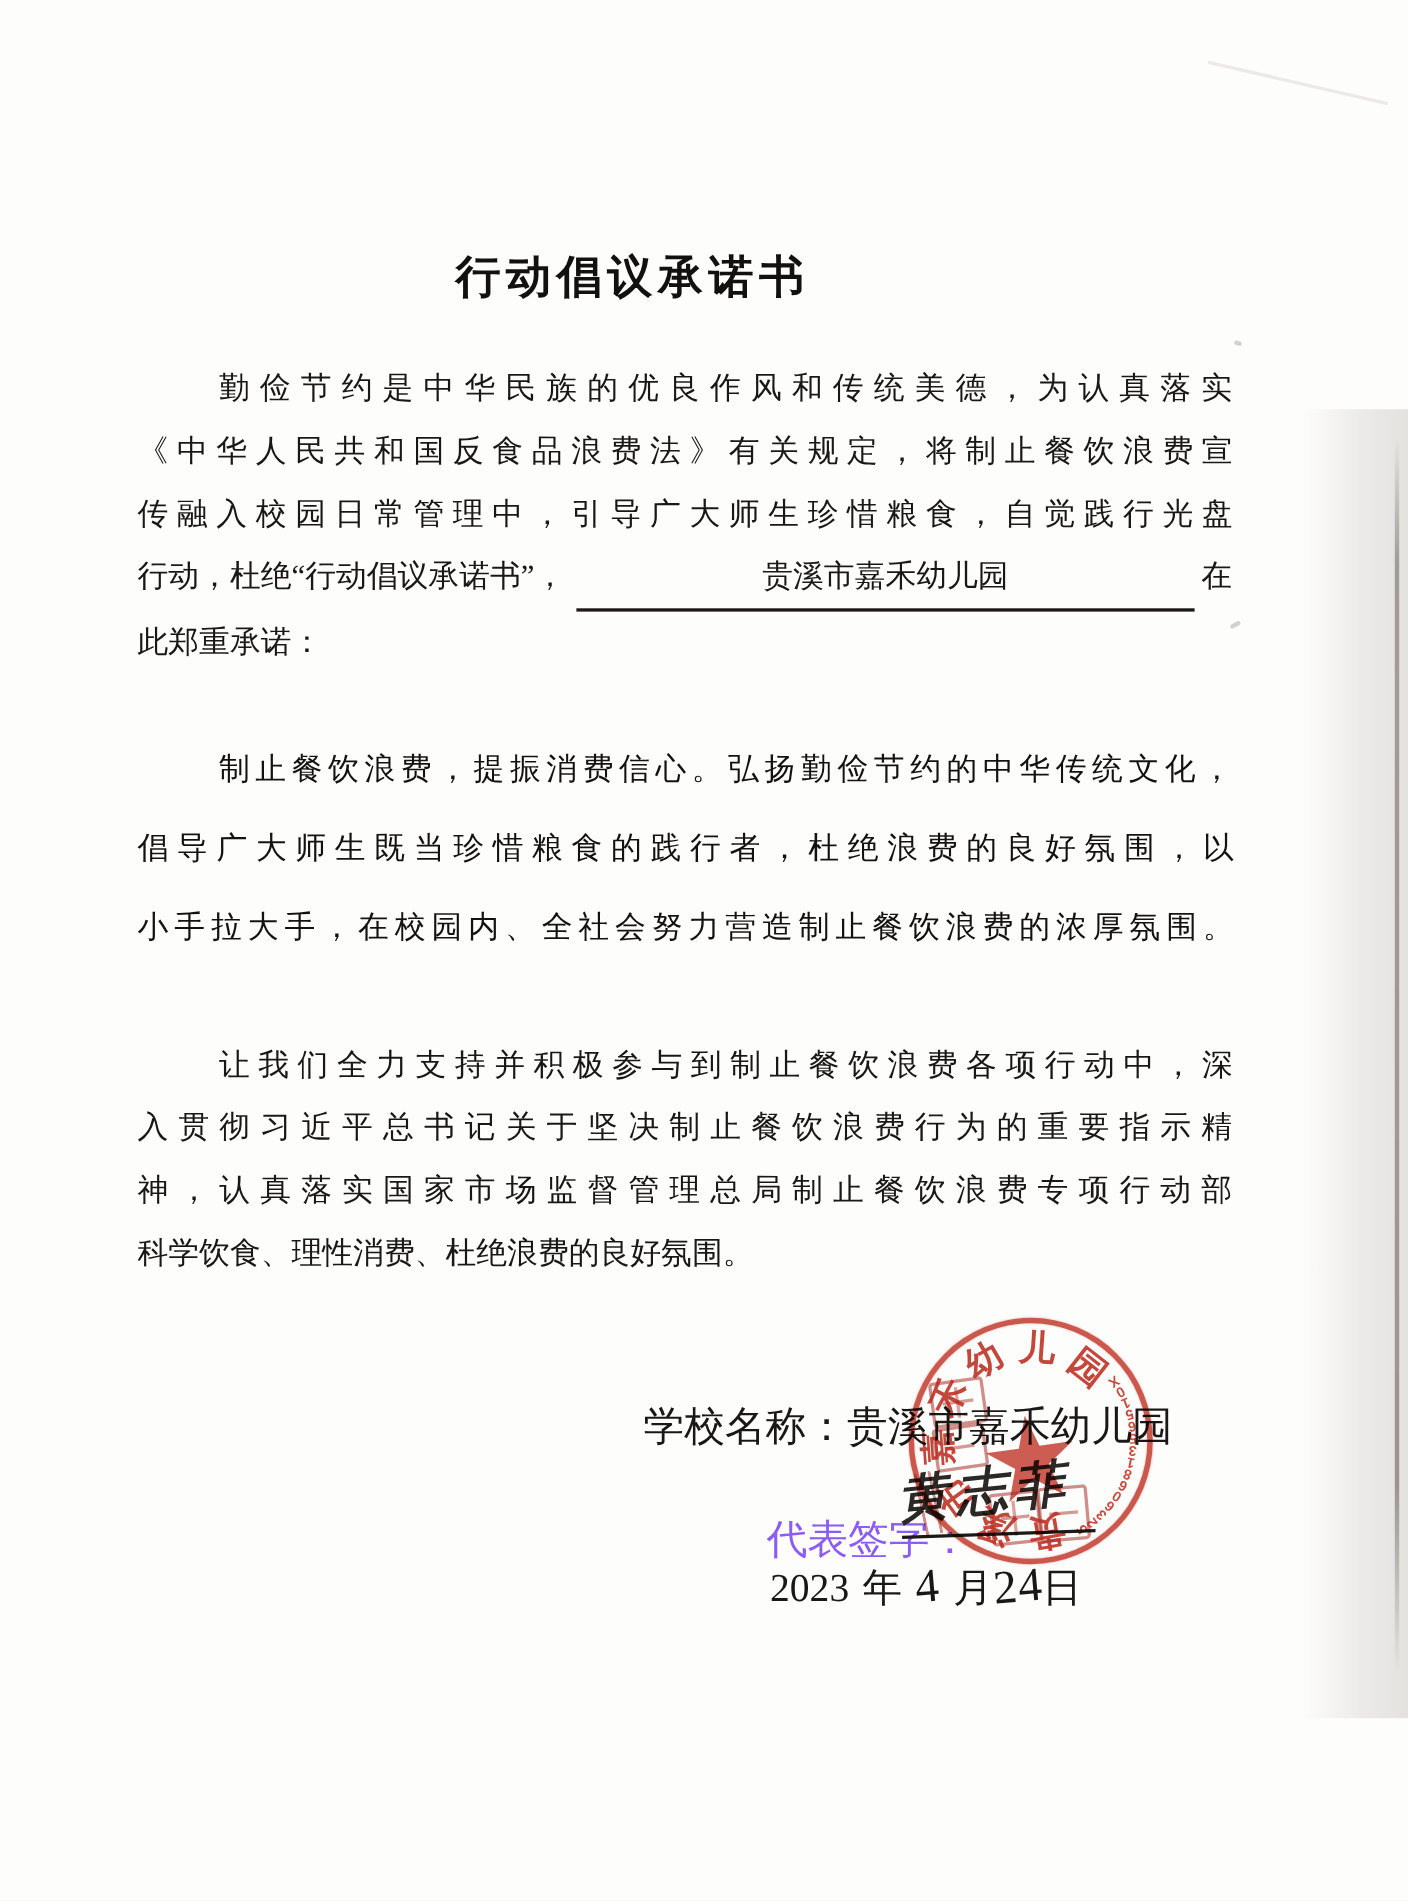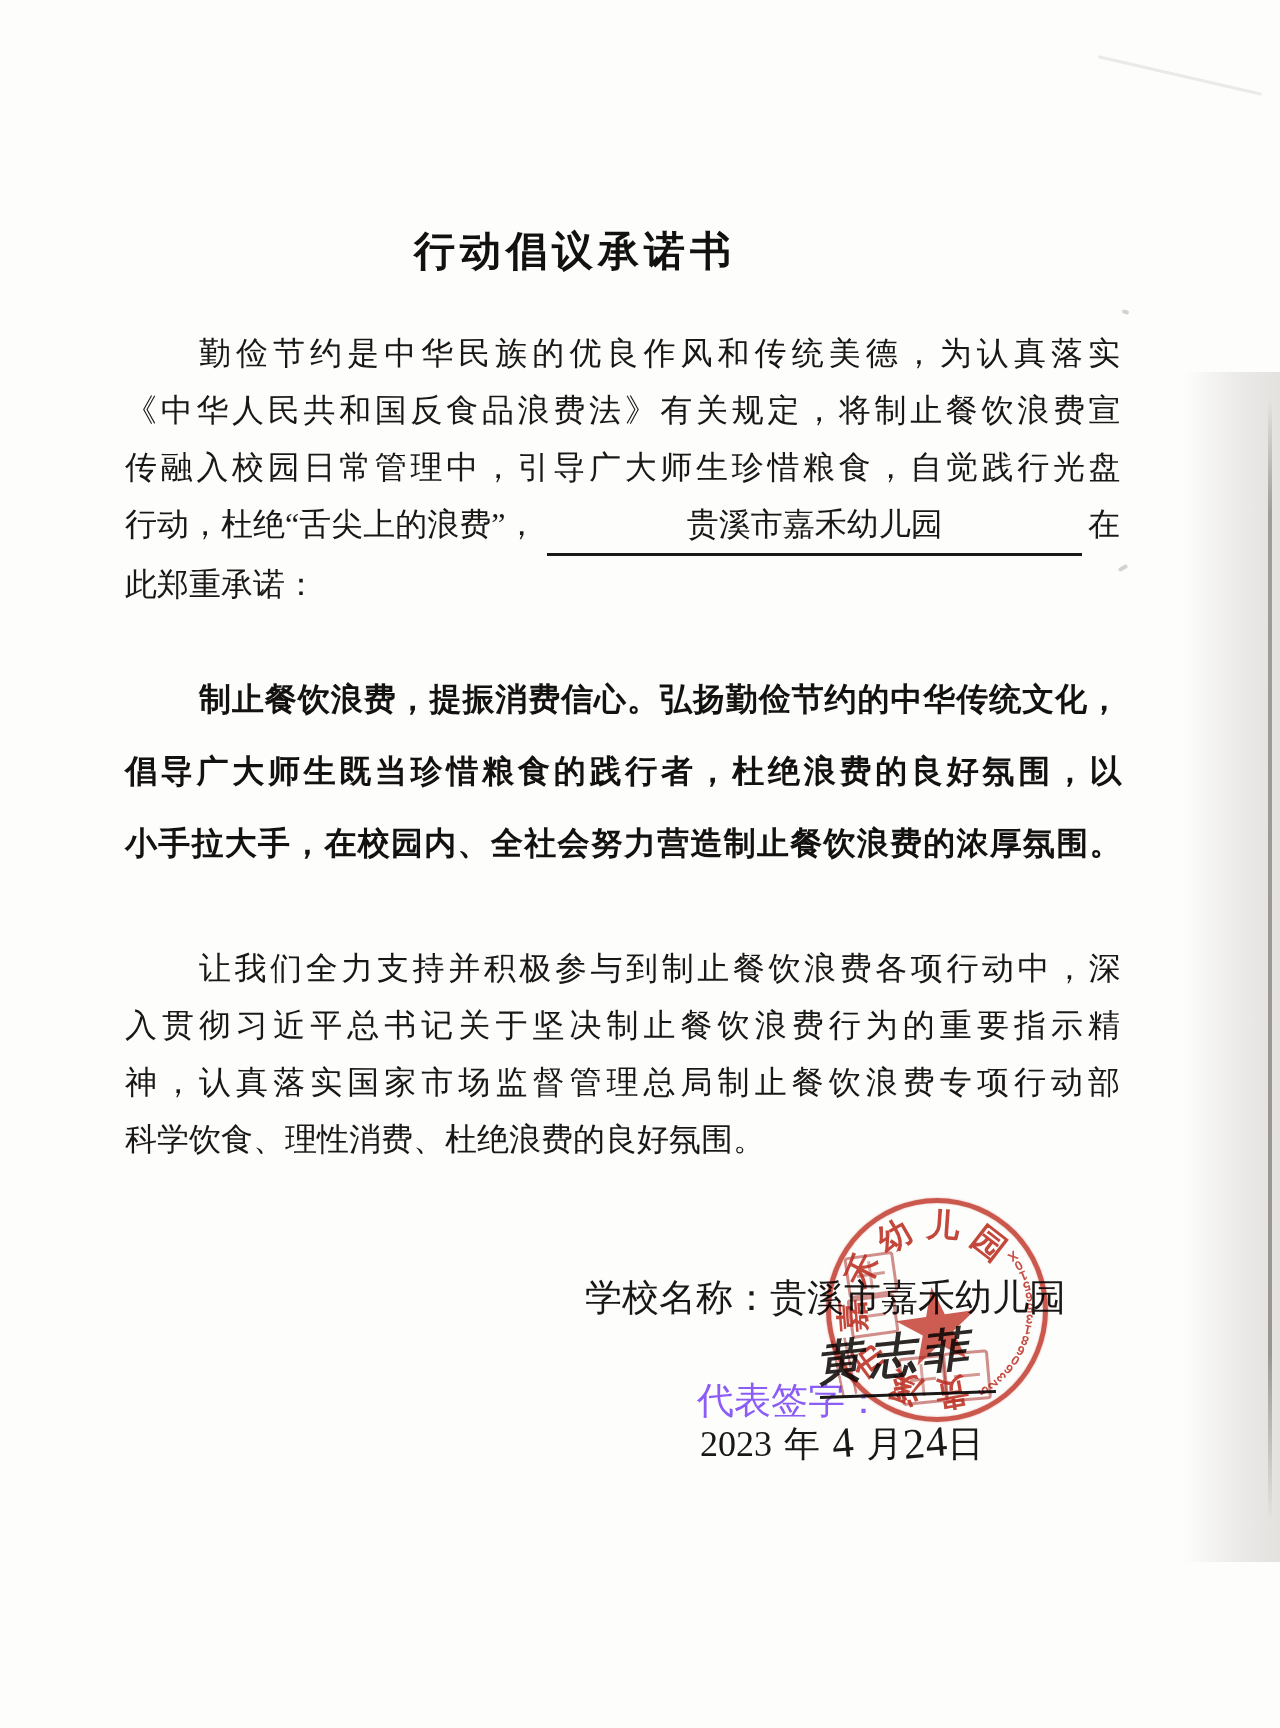--- a/index.html
+++ b/index.html
@@ -18,26 +18,26 @@
   .doc-subtitle{
     font-family:"Liberation Sans",sans-serif;font-weight:700;
     font-size:41px;line-height:54px;letter-spacing:5px;color:#121110;
   }
   
   .para{position:absolute;left:125px;width:995px;}
   #p1{top:325px;}
   #p2{top:663px;}
   #p3{top:940px;}
   .line{
-    width:995px;font-size:32px;line-height:57px;
+    width:995px;font-size:28px;line-height:57px;
     text-align:justify;text-align-last:justify;
     color:#1a1816;
   }
   #p2 .line{
-    font-family:"Liberation Sans",sans-serif;font-weight:700;
+    font-family:"Liberation Sans",sans-serif;font-weight:400;
     line-height:72px;color:#141210;
   }
   .indent{text-indent:74px;}
   .w26i{letter-spacing:-0.8px;}
   .w28{letter-spacing:-0.6px;}
   .w29{letter-spacing:-1.6px;}
   .short{text-align-last:left;}
   
   .blank-row{display:flex;align-items:baseline;}
   .blank-row .pre{white-space:nowrap;}
@@ -122,21 +122,21 @@
 
   <div class="subtitle-wrap">
     <div class="doc-subtitle">行动倡议承诺书</div>
   </div>
 
   <div class="para" id="p1">
     <div class="line indent">勤俭节约是中华民族的优良作风和传统美德，为认真落实</div>
     <div class="line w28">《中华人民共和国反食品浪费法》有关规定，将制止餐饮浪费宣</div>
     <div class="line w28">传融入校园日常管理中，引导广大师生珍惜粮食，自觉践行光盘</div>
     <div class="line short blank-row">
-      <span class="pre">行动，杜绝“舌尖上的浪费”，</span>
+      <span class="pre">行动，杜绝“行动倡议承诺书”，</span>
       <span class="blank-fill">贵溪市嘉禾幼儿园</span>
       <span class="suf">在</span>
     </div>
     <div class="line short">此郑重承诺：</div>
   </div>
 
   <div class="para" id="p2">
     <div class="line indent">制止餐饮浪费，提振消费信心。弘扬勤俭节约的中华传统文化，</div>
     <div class="line w29">倡导广大师生既当珍惜粮食的践行者，杜绝浪费的良好氛围，以</div>
     <div class="line w29">小手拉大手，在校园内、全社会努力营造制止餐饮浪费的浓厚氛围。</div>

